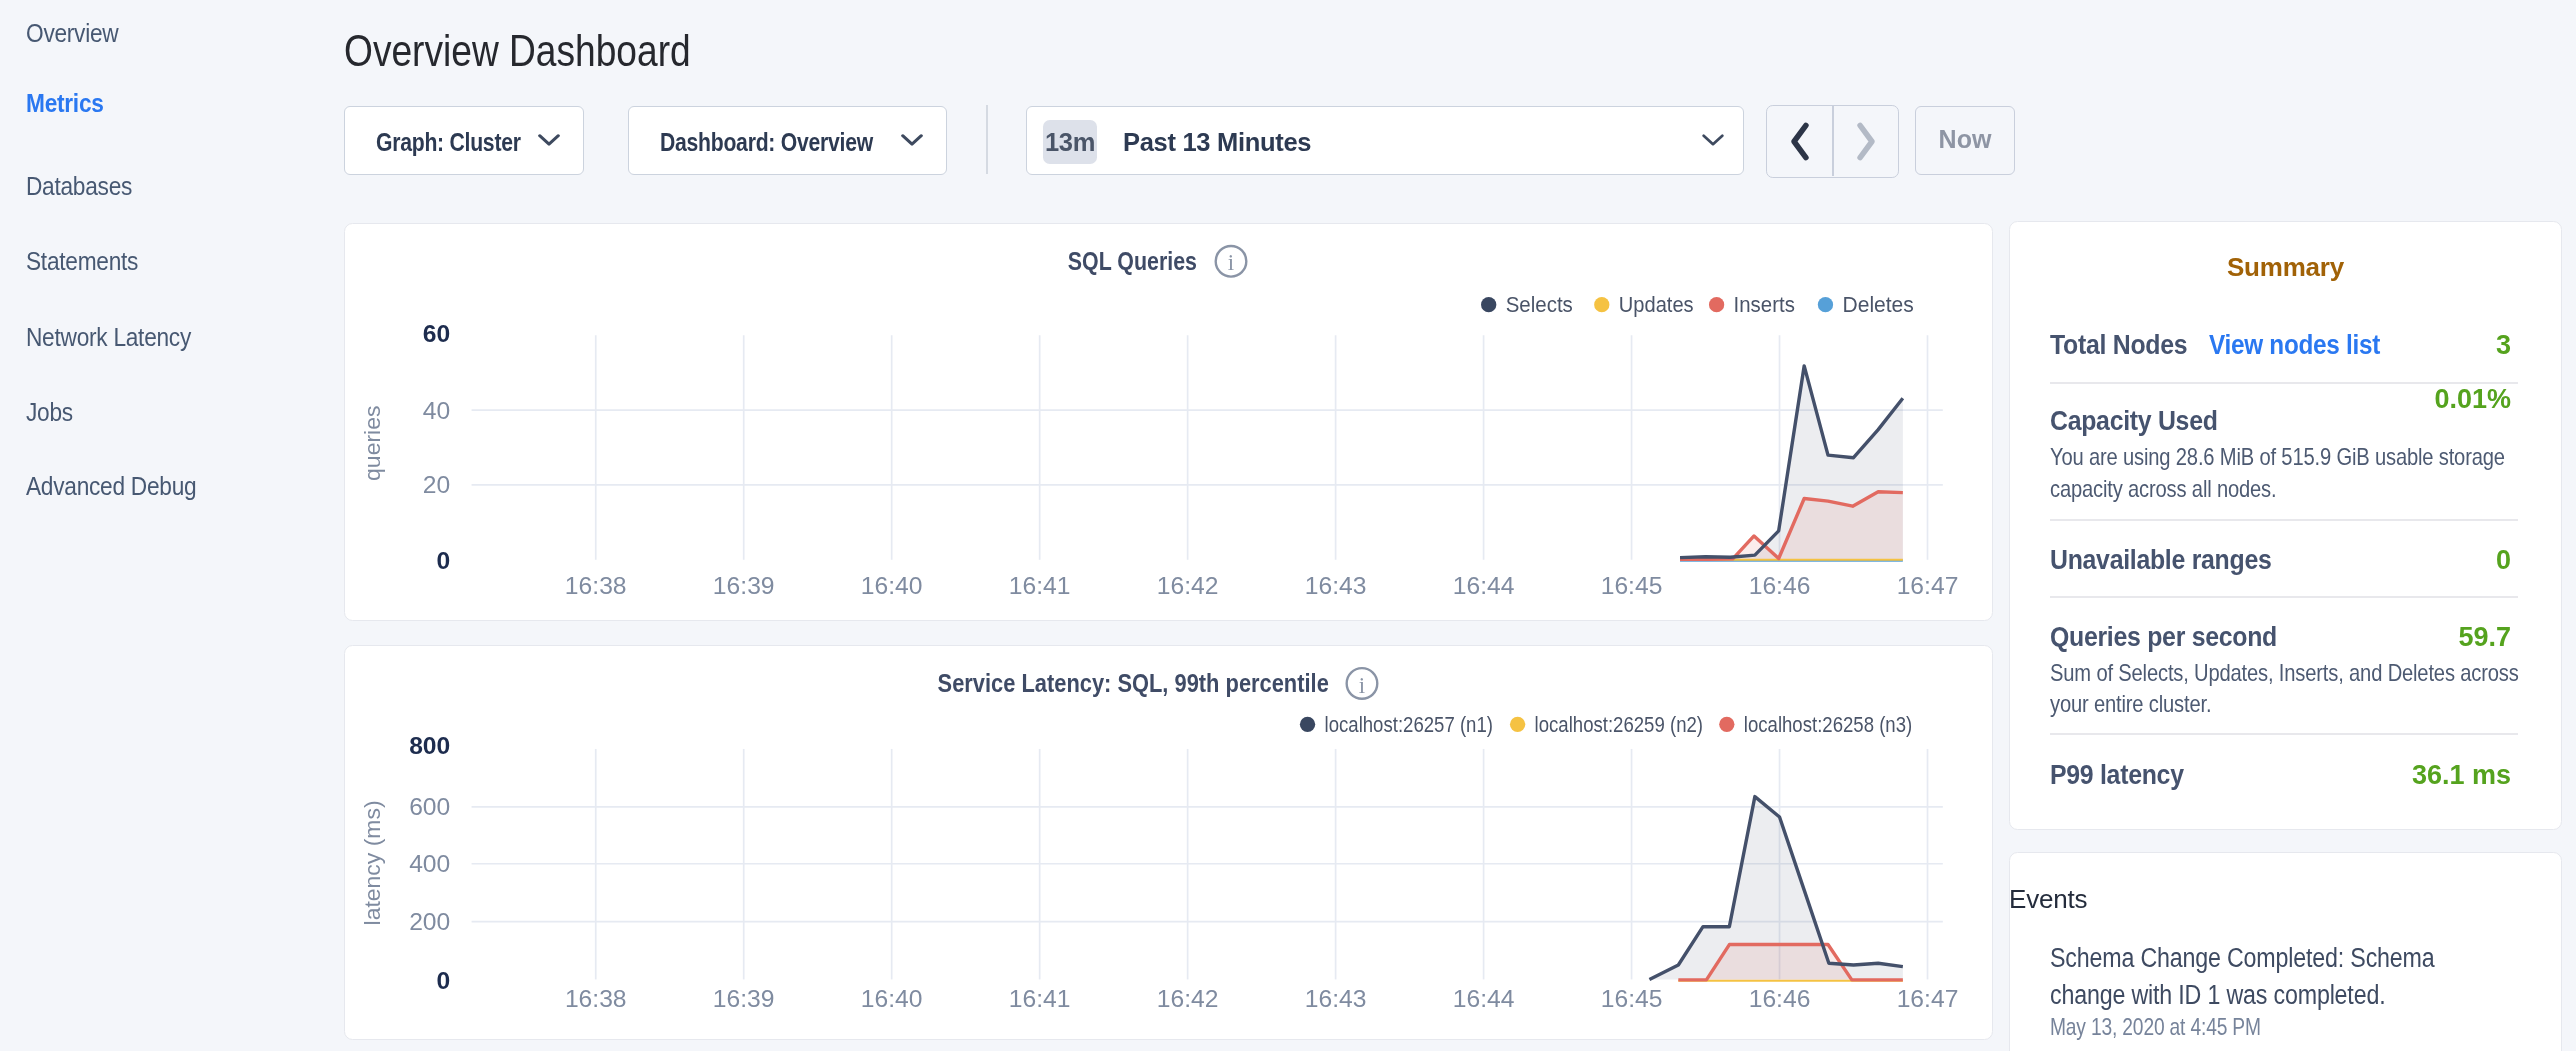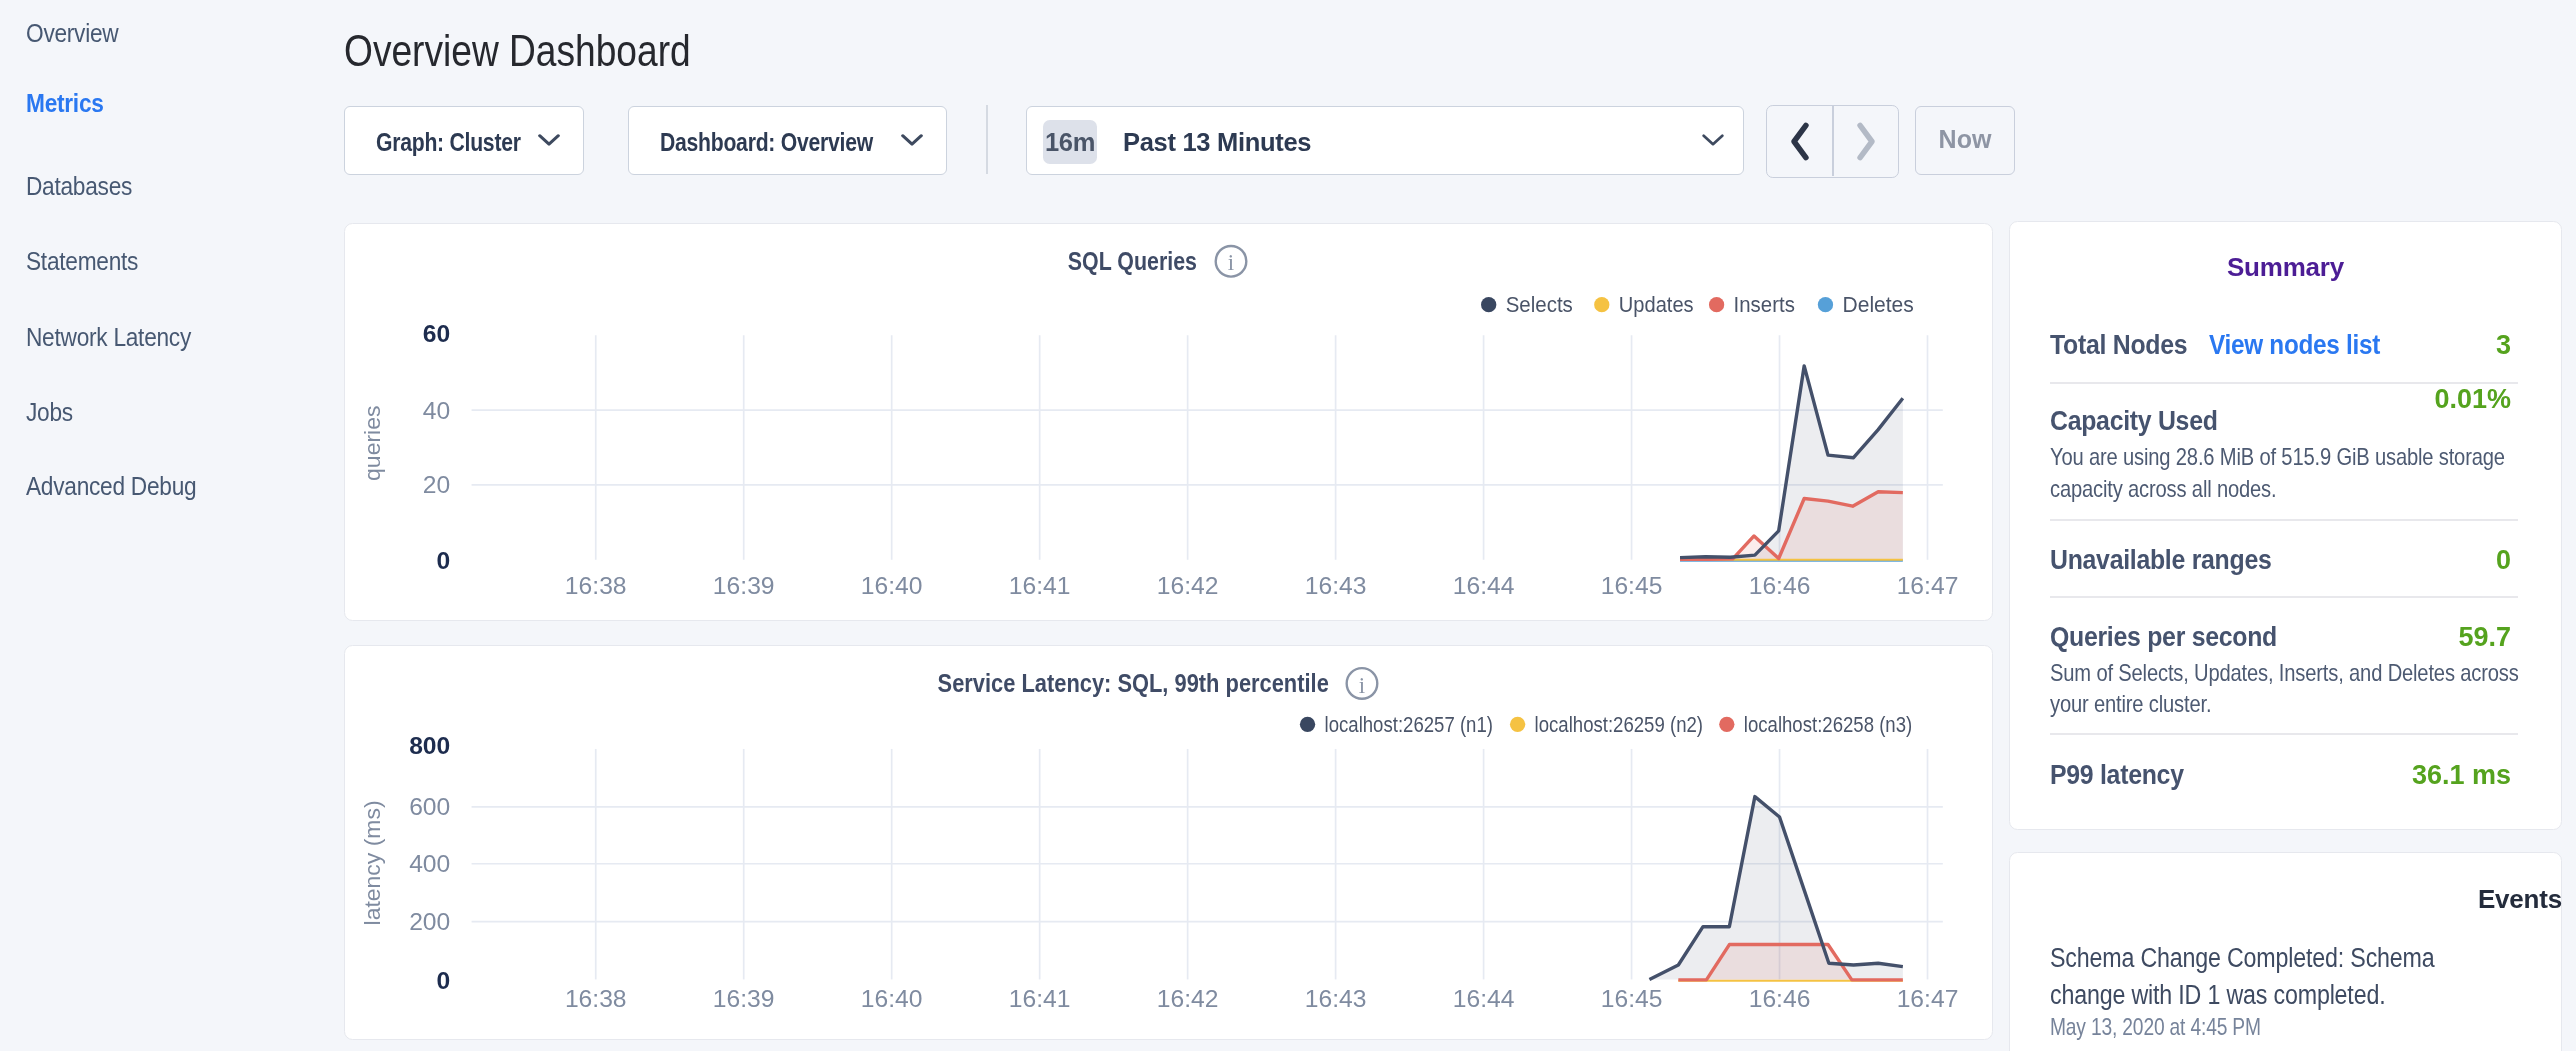--- a/index.html
+++ b/index.html
@@ -48,21 +48,21 @@
 
 <div class="ctl" style="left:628px; width:319px;"></div>
 <div class="ctl-txt sx83" style="left:660px; top:128px;">Dashboard: Overview</div>
 <svg class="chev" style="left:901px; top:134px;" viewBox="0 0 26 15">
     <path d="M2 2 L13 12 L24 2" fill="none" stroke="#3e4a5f" stroke-width="3.6" stroke-linecap="round" stroke-linejoin="round"></path>
   </svg>
 
 <div class="divider"></div>
 
 <div class="ctl" style="left:1026px; width:718px;"></div>
-<div class="badge10m" style="left:1043px; top:120px;">16m</div>
+<div class="badge10m" style="left:1043px; top:120px;">13m</div>
 <div class="ctl-txt" style="left:1123px; top:128px;">Past 13 Minutes</div>
 <svg class="chev" style="left:1702px; top:134px;" viewBox="0 0 26 15">
     <path d="M2 2 L13 12 L24 2" fill="none" stroke="#3e4a5f" stroke-width="3.2" stroke-linecap="round" stroke-linejoin="round"></path>
   </svg>
 
 <div class="navbtns">
     <div class="sep"></div>
   </div>
 <svg class="abs" style="left:1788px; top:122px; width:24px; height:39px;" viewBox="0 0 28 46">
     <path d="M21 4 L7 23 L21 42" fill="none" stroke="#2c3547" stroke-width="6.5" stroke-linecap="round" stroke-linejoin="round"></path>
@@ -177,21 +177,21 @@
       <text x="1862" y="416" dominant-baseline="central">16:47</text>
   </g>
   <path d="M1535,393 L1569,376 L1598,331 L1629,331 L1659,178 L1688,202 L1717,288 L1746,374 L1775,376 L1804,374 L1833,378 L1833,393 L1535,393 Z" fill="rgba(68,80,106,0.10)"></path>
   <path d="M1569,393.5 L1602,393.5 L1629,352 L1745,352 L1773,393.5 L1833,393.5 L1833,394 L1569,394 Z" fill="rgba(226,106,96,0.12)"></path>
   <path d="M1569,394.5 H1833" stroke="#f5c242" stroke-width="2.5" fill="none"></path>
   <path d="M1569,393.5 L1602,393.5 L1629,352 L1745,352 L1773,393.5 L1833,393.5" stroke="#e26a60" stroke-width="4" fill="none" stroke-linejoin="round"></path>
   <path d="M1535,393 L1569,376 L1598,331 L1629,331 L1659,178 L1688,202 L1717,288 L1746,374 L1775,376 L1804,374 L1833,378" stroke="#44506a" stroke-width="4" fill="none" stroke-linejoin="round"></path>
 </svg>
 
 <div class="card" style="left:2009px; top:221px; width:553px; height:609px;"></div>
-<div class="abs" style="left:2009px; top:252px; width:553px; text-align:center; font-size:26px; font-weight:bold; color:#4c1d95; letter-spacing:-0.2px;">Summary</div>
+<div class="abs" style="left:2009px; top:252px; width:553px; text-align:center; font-size:26px; font-weight:bold; color:#a16207; letter-spacing:-0.2px;">Summary</div>
 
 <div class="abs sumlabel" style="left:2050px; top:330px;">Total Nodes</div>
 <div class="abs" style="left:2209px; top:330px; font-size:27px; font-weight:bold; color:#2a78f1; letter-spacing:-0.3px; transform:scaleX(0.90); transform-origin:left center;">View nodes list</div>
 <div class="abs green" style="right:65px; top:330px;">3</div>
 <div class="sep-line" style="top:382px;"></div>
 
 <div class="abs sumlabel" style="left:2050px; top:406px;">Capacity Used</div>
 <div class="abs green" style="right:65px; top:384px;">0.01%</div>
 <div class="abs sumbody" style="left:2050px; top:441px; line-height:32px;">You are using 28.6 MiB of 515.9 GiB usable storage<br>capacity across all nodes.</div>
 <div class="sep-line" style="top:519px;"></div>
@@ -202,16 +202,16 @@
 
 <div class="abs sumlabel" style="left:2050px; top:622px;">Queries per second</div>
 <div class="abs green" style="right:65px; top:622px;">59.7</div>
 <div class="abs sumbody" style="left:2050px; top:657px; line-height:31px;">Sum of Selects, Updates, Inserts, and Deletes across<br>your entire cluster.</div>
 <div class="sep-line" style="top:733px;"></div>
 
 <div class="abs sumlabel" style="left:2050px; top:760px;">P99 latency</div>
 <div class="abs green" style="right:65px; top:760px;">36.1 ms</div>
 
 <div class="card" style="left:2009px; top:852px; width:553px; height:213px;"></div>
-<div class="abs" style="left:2009px; top:884px; width:553px; text-align:right; font-size:26px; font-weight:bold; color:#242c3c; letter-spacing:-0.2px;">Events</div>
+<div class="abs" style="left:2009px; top:884px; width:553px; text-align:left; font-size:26px; font-weight:normal; color:#242c3c; letter-spacing:-0.2px;">Events</div>
 <div class="abs" style="left:2050px; top:940px; font-size:27px; color:#3e4a61; line-height:37px; letter-spacing:-0.2px; transform:scaleX(0.86); transform-origin:left top; white-space:nowrap;">Schema Change Completed: Schema<br>change with ID 1 was completed.</div>
 <div class="abs" style="left:2050px; top:1013px; font-size:24px; color:#76839a; letter-spacing:-0.2px; transform:scaleX(0.80); transform-origin:left top;">May 13, 2020 at 4:45 PM</div>
 
 
 </body></html>

